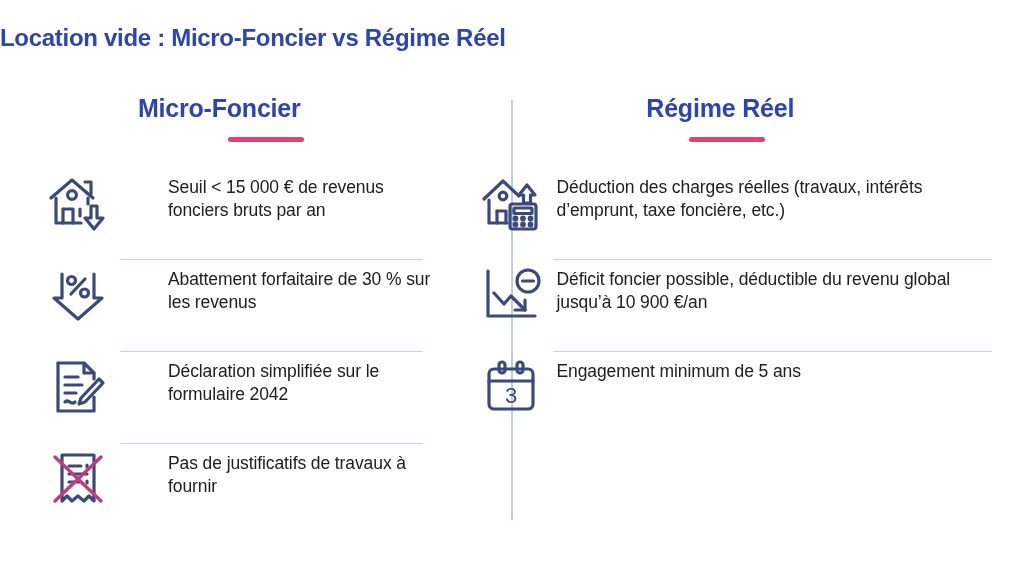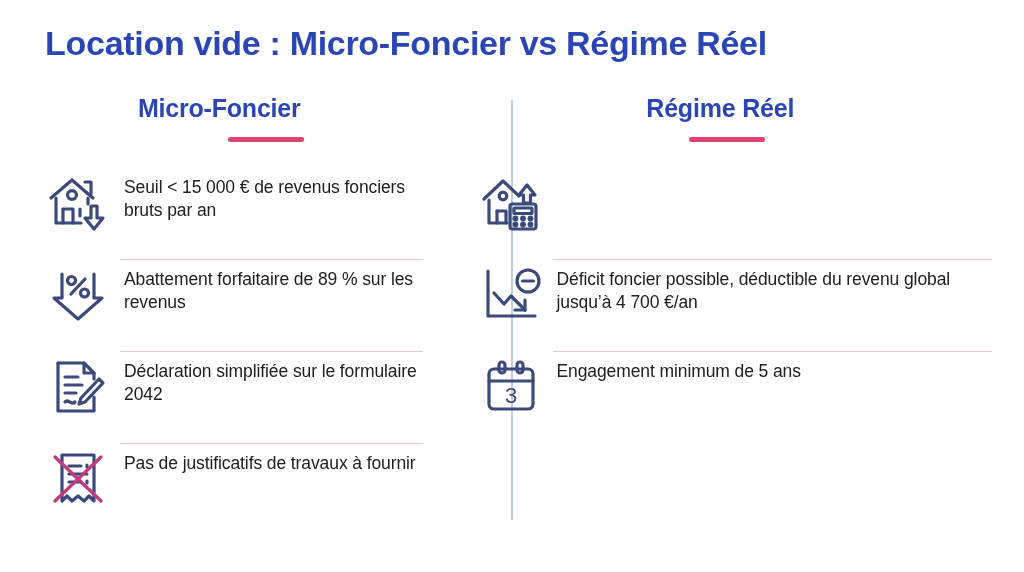--- a/index.html
+++ b/index.html
@@ -21,22 +21,21 @@
     height: 572px;
     box-sizing: border-box;
   }
 
   
   .title {
     position: absolute;
     top: 24px;
     left: 0;
     width: 812px;
-    text-align: center;
-    font-size: 34px;
+    font-size: 24px;
     font-weight: bold;
     letter-spacing: -0.3px;
     color: #2b45b4;
     white-space: nowrap;
   }
 
   
   .columns {
     position: absolute;
     top: 92px;
@@ -90,21 +89,21 @@
     margin-top: 26px;
     list-style: none;
     padding: 0;
   }
   .feature {
     display: flex;
     flex-direction: row;
     align-items: flex-start;
     position: relative;
   }
-  .col-left  .feature { min-height: 92px; }
+  .col-left  .feature { min-height: 92px; gap: 44px; }
   .col-right .feature { min-height: 92px; }
 
   .icon-cell {
     width: 72px;
     min-width: 72px;
     height: 66px;
     display: flex;
     align-items: center;
     justify-content: center;
     margin-right: 10px;
@@ -168,21 +167,21 @@
 
         <div class="feature">
           <div class="icon-cell">
             <svg width="58" height="58" viewBox="0 0 58 58" fill="none" stroke="#3a4a7a" stroke-width="3.2" stroke-linecap="round" stroke-linejoin="round">
               <path d="M13 8 L13 32 L5 32 L29 53 L53 32 L45 32 L45 8"></path>
               <path d="M22 28 L36 13"></path>
               <circle cx="22.5" cy="14.5" r="4"></circle>
               <circle cx="35.5" cy="27" r="4"></circle>
             </svg>
           </div>
-          <div class="feature-text">Abattement forfaitaire de 89 % sur les revenus</div>
+          <div class="feature-text">Abattement forfaitaire de 30 % sur les revenus</div>
           <div class="row-sep"></div>
         </div>
 
         <div class="feature">
           <div class="icon-cell">
             <svg width="56" height="60" viewBox="0 0 56 60" fill="none" stroke="#3a4a7a" stroke-width="3.2" stroke-linecap="round" stroke-linejoin="round">
               <path d="M8 6 L34 6 L44 16 L44 22"></path>
               <path d="M8 6 L8 54 L44 54 L44 40"></path>
               <path d="M34 6 L34 16 L44 16"></path>
               <path d="M15 20 L28 20"></path>
@@ -239,34 +238,35 @@
               <rect x="33" y="35" width="18" height="5.5" rx="1"></rect>
               <path d="M34.5 45.5 L34.5 45.5"></path>
               <circle cx="34.5" cy="45.5" r="1.3" fill="#3a4a7a"></circle>
               <circle cx="42" cy="45.5" r="1.3" fill="#3a4a7a"></circle>
               <circle cx="49.5" cy="45.5" r="1.3" fill="#3a4a7a"></circle>
               <circle cx="34.5" cy="51.5" r="1.3" fill="#3a4a7a"></circle>
               <circle cx="42" cy="51.5" r="1.3" fill="#3a4a7a"></circle>
               <circle cx="49.5" cy="51.5" r="1.3" fill="#3a4a7a"></circle>
             </svg>
           </div>
+          <div class="feature-text">Déduction des charges réelles (travaux, intérêts d’emprunt, taxe foncière, etc.)</div>
           <div class="row-sep"></div>
         </div>
 
         <div class="feature">
           <div class="icon-cell">
             <svg width="60" height="58" viewBox="0 0 60 58" fill="none" stroke="#3a4a7a" stroke-width="3.2" stroke-linecap="round" stroke-linejoin="round">
               <path d="M7 5 L7 50 L54 50"></path>
               <path d="M13 27 L23 38 L30 30 L44 44"></path>
               <path d="M44 34 L44 44 L34 44"></path>
               <circle cx="47" cy="15" r="11"></circle>
               <path d="M41.5 15 L52.5 15"></path>
             </svg>
           </div>
-          <div class="feature-text">Déficit foncier possible, déductible du revenu global jusqu’à 4 700 €/an</div>
+          <div class="feature-text">Déficit foncier possible, déductible du revenu global jusqu’à 10 900 €/an</div>
           <div class="row-sep"></div>
         </div>
 
 
         <div class="feature last">
           <div class="icon-cell">
             <svg width="58" height="56" viewBox="0 0 58 56" fill="none" stroke="#3a4a7a" stroke-width="3.2" stroke-linecap="round" stroke-linejoin="round">
               <rect x="7" y="10" width="44" height="40" rx="5"></rect>
               <path d="M7 22 L51 22"></path>
               <rect x="17" y="3" width="6" height="11" rx="3"></rect>

